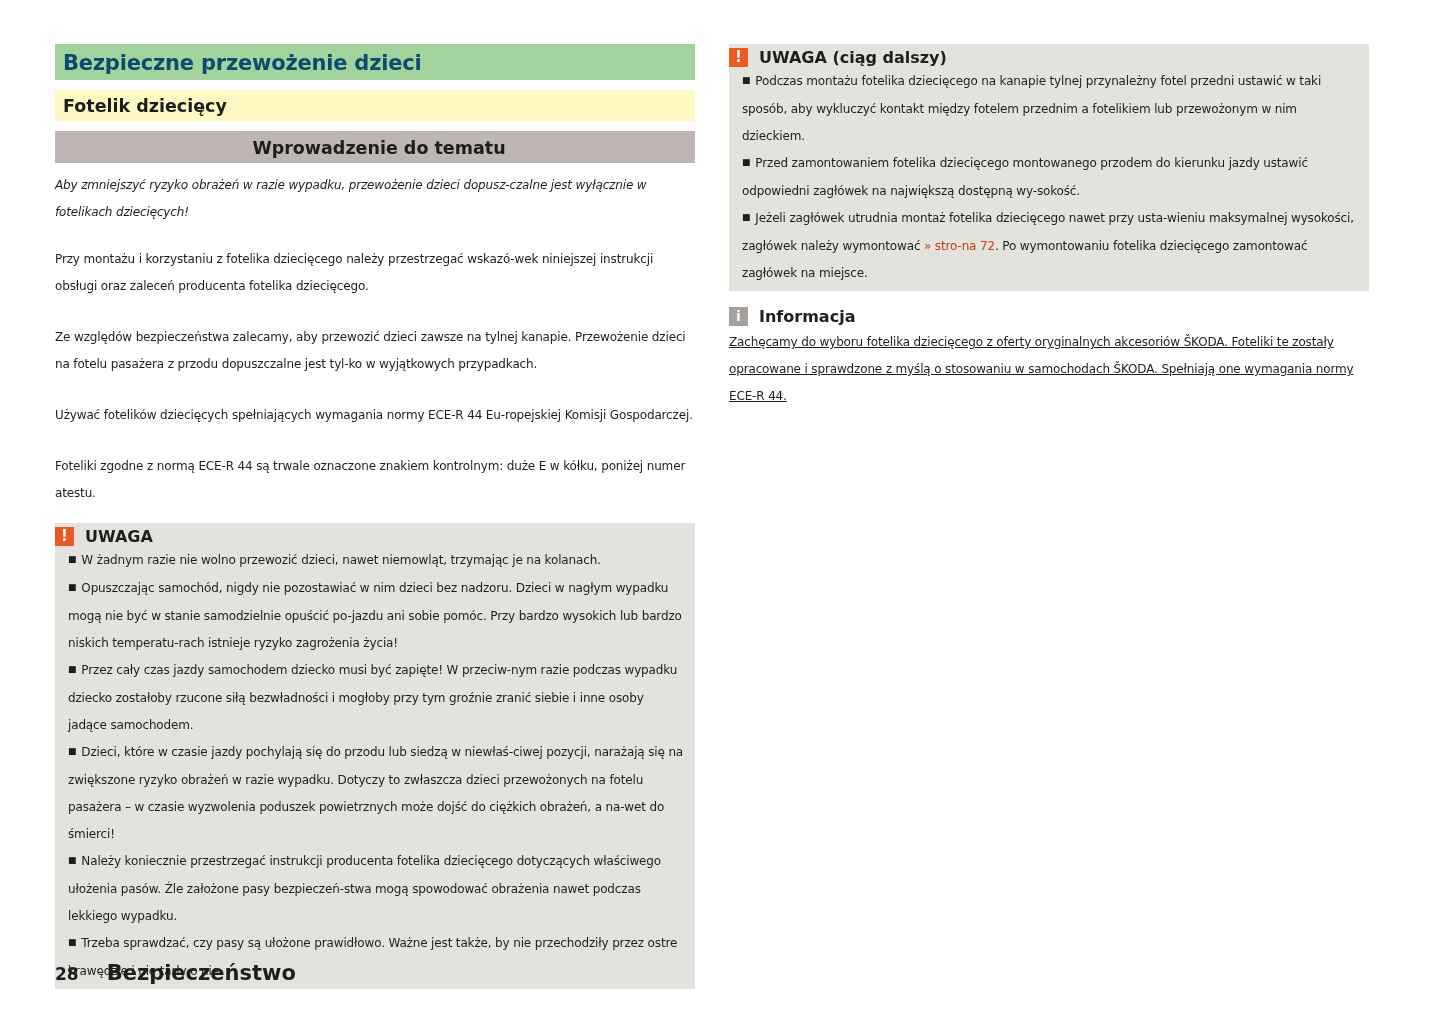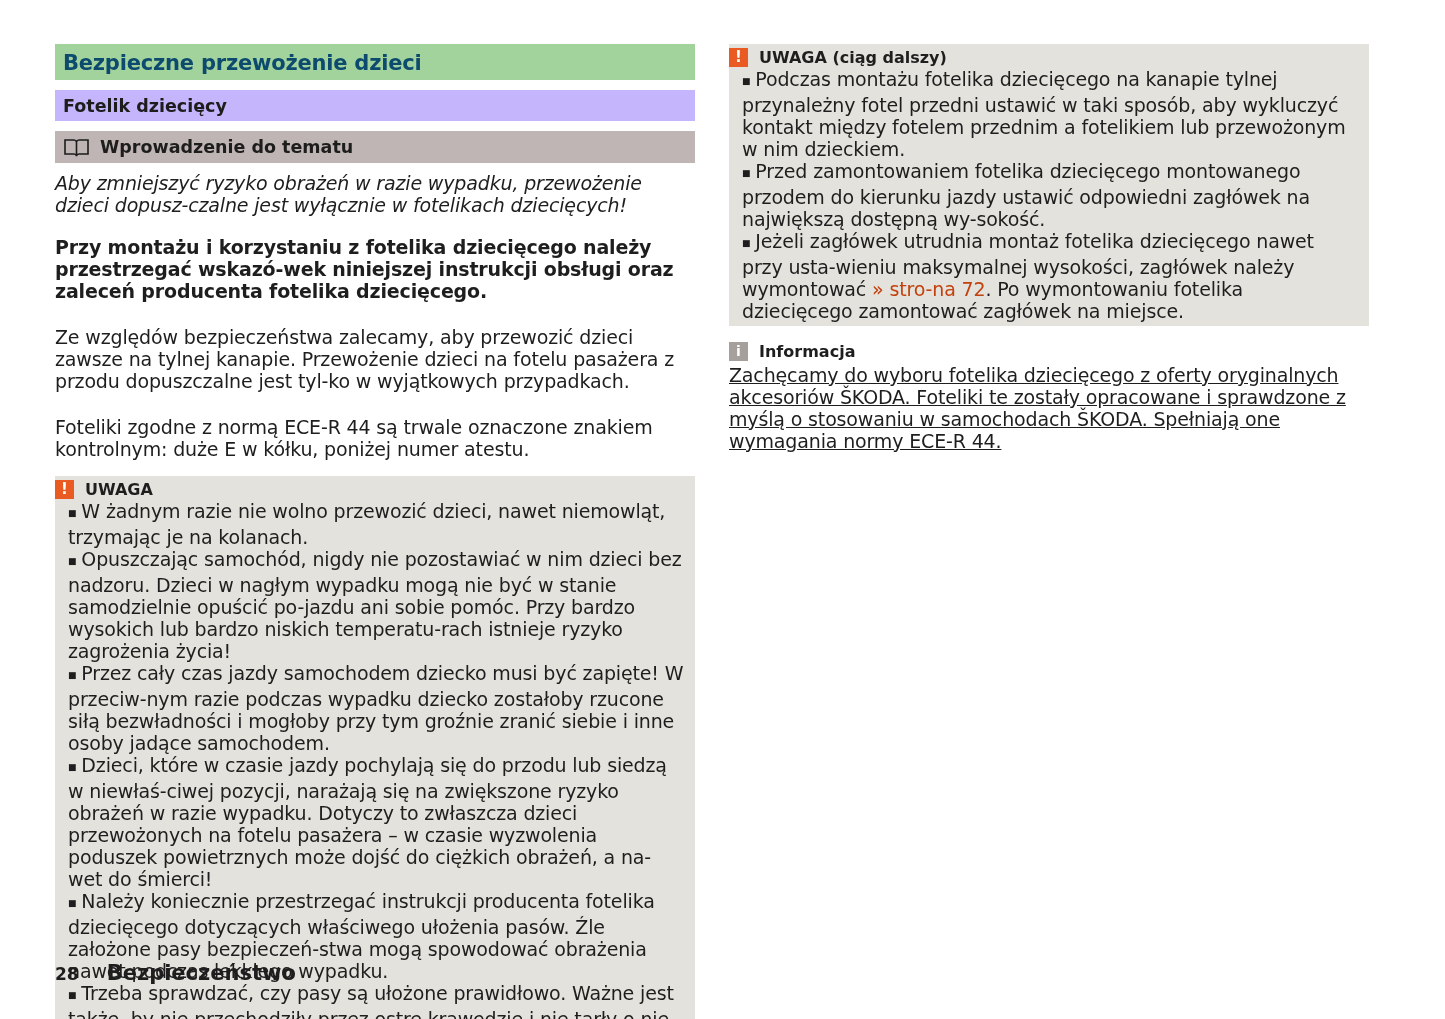--- a/index.html
+++ b/index.html
@@ -3,30 +3,30 @@
 <meta charset="utf-8">
 <style>
   html, body { margin:0; padding:0; background:#ffffff; }
   body { width:1445px; height:1019px; position:relative; overflow:hidden;
          font-family:"DejaVu Sans", sans-serif; color:#1e1e1e; }
   .col { position:absolute; top:44px; width:640px; }
   .col.left { left:55px; }
   .col.right { left:729px; }
   .h1 { background:#a3d39c; height:36px; line-height:38px; padding-left:8px;
         font-size:21px; font-weight:bold; color:#0c4a6e; letter-spacing:-0.2px; }
-  .h2 { background:#c4b5fd; height:31px; line-height:33px; padding-left:8px; margin-top:10px;
+  .h2 { background:#fef9c3; height:31px; line-height:33px; padding-left:8px; margin-top:10px;
         font-size:17.5px; font-weight:bold; color:#1d1d1b; }
   .h3 { background:#bfb5b5; height:32px; line-height:34px; padding-left:8px; margin-top:10px;
-        font-size:17.5px; font-weight:bold; color:#1d1d1b; display:flex; align-items:center; }
+        font-size:17.5px; font-weight:bold; color:#1d1d1b; display:flex; align-items:center;flex-direction:column; }
   .h3 svg { margin-right:10px; }
-  .p { font-size:19px; line-height:22px; letter-spacing:-0.15px; }
+  .p { font-size:12px; line-height:27px; letter-spacing:-0.15px; }
   .intro { font-style:italic; margin-top:9px; }
   .gap { height:20px; }
   .p.body { margin-top:24px; }
-  .p.body.first { margin-top:0;font-weight:bold; }
+  .p.body.first { margin-top:0; }
   .warn { background:#e4e2dd; padding:2px 0 4px 0; }
   .warn-head { display:flex; align-items:center; height:22px; font-size:16px; font-weight:bold; }
   .bang { width:19px; height:19px; background:#ea5b24; color:#fff; font-weight:bold;
           font-size:15px; line-height:19px; text-align:center; margin-right:11px; }
   .warn-body { padding:0 10px 0 13px; }
   .bullet::before { content:"■"; font-size:9px; position:relative; top:-2px; margin-right:5px; }
   .link { color:#c2410c; }
   .info-head { display:flex; align-items:center; height:22px; font-size:16px; font-weight:bold; margin-top:14px; }
   .info-ico { width:19px; height:19px; background:#a6a09c; color:#fff; font-weight:bold;
               font-size:14px; line-height:19px; text-align:center; margin-right:11px; }
@@ -43,20 +43,21 @@
   <div class="h3">
     <svg width="27" height="19" viewBox="0 0 27 19">
       <path d="M2 2 L2 16 L11 16 Q13 16 13.5 18 Q14 16 16 16 L25 16 L25 2 L16 2 Q14 2 13.5 4 Q13 2 11 2 Z M13.5 4 L13.5 18" fill="none" stroke="#1d1d1b" stroke-width="1.6"></path>
     </svg>
     <span>Wprowadzenie do tematu</span>
   </div>
   <div class="p intro">Aby zmniejszyć ryzyko obrażeń w razie wypadku, przewożenie dzieci dopusz-czalne jest wyłącznie w fotelikach dziecięcych!</div>
   <div class="gap"></div>
   <div class="p body first">Przy montażu i korzystaniu z fotelika dziecięcego należy przestrzegać wskazó-wek niniejszej instrukcji obsługi oraz zaleceń producenta fotelika dziecięcego.</div>
   <div class="p body">Ze względów bezpieczeństwa zalecamy, aby przewozić dzieci zawsze na tylnej kanapie. Przewożenie dzieci na fotelu pasażera z przodu dopuszczalne jest tyl-ko w wyjątkowych przypadkach.</div>
+  <div class="p body">Używać fotelików dziecięcych spełniających wymagania normy ECE-R 44 Eu-ropejskiej Komisji Gospodarczej.</div>
   <div class="p body">Foteliki zgodne z normą ECE-R 44 są trwale oznaczone znakiem kontrolnym: duże E w kółku, poniżej numer atestu.</div>
 
   <div class="warn" style="margin-top:16px;">
     <div class="warn-head">
       <span class="bang">!</span>
       <span>UWAGA</span>
     </div>
     <div class="warn-body p">
       <div class="bullet">W żadnym razie nie wolno przewozić dzieci, nawet niemowląt, trzymając je na kolanach.</div>
       <div class="bullet">Opuszczając samochód, nigdy nie pozostawiać w nim dzieci bez nadzoru. Dzieci w nagłym wypadku mogą nie być w stanie samodzielnie opuścić po-jazdu ani sobie pomóc. Przy bardzo wysokich lub bardzo niskich temperatu-rach istnieje ryzyko zagrożenia życia!</div>

